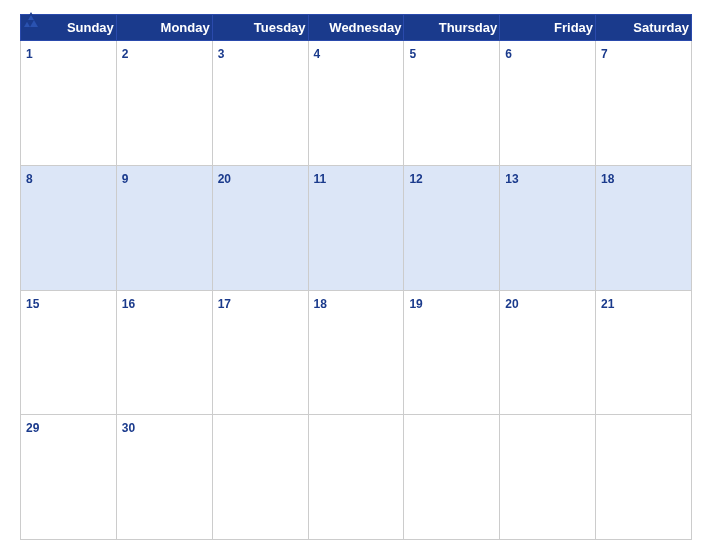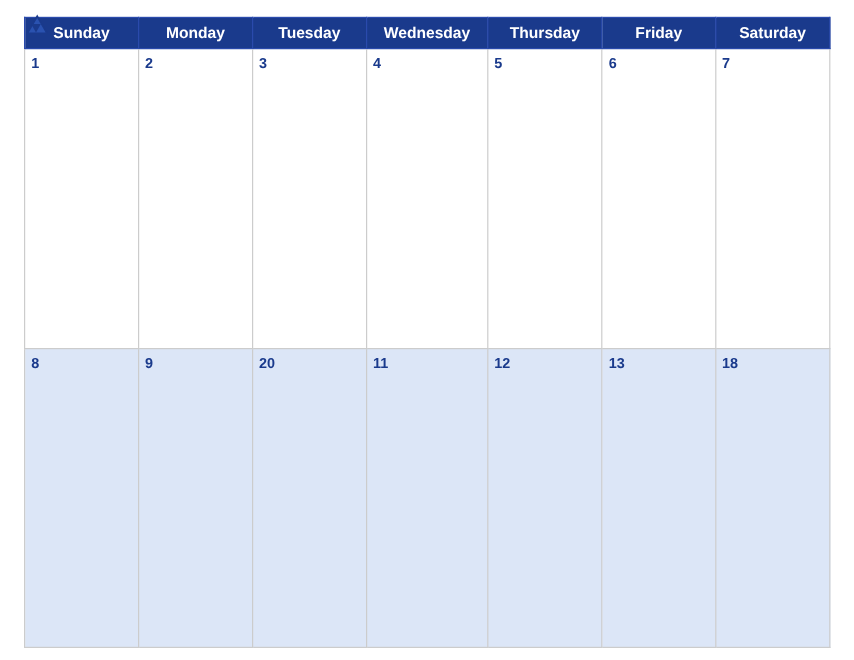--- a/index.html
+++ b/index.html
@@ -74,24 +74,24 @@
 
     .calendar-table {
       width: 100%;
       border-collapse: collapse;
       flex: 1;
     }
 
     .calendar-table th {
       background-color: #1a3a8c;
       color: white;
-      text-align: center;
+      text-align: right;
       font-size: 13px;
       font-weight: bold;
-      padding: 5px 14px;
+      padding: 5px 2px;
       border: 1px solid #2a4aac;
     }
 
     .calendar-table td {
       border: 1px solid #ccc;
       vertical-align: top;
       padding: 3px 5px;
       height: 72px;
       width: calc(100% / 7);
     }
@@ -161,14 +161,32 @@
       </tr>
       <tr class="row-shaded">
         <td><span class="date-num">8</span></td>
         <td><span class="date-num">9</span></td>
         <td><span class="date-num">20</span></td>
         <td><span class="date-num">11</span></td>
         <td><span class="date-num">12</span></td>
         <td><span class="date-num">13</span></td>
         <td><span class="date-num">18</span></td>
       </tr>
+      <tr class="row-white">
+        <td><span class="date-num">15</span></td>
+        <td><span class="date-num">16</span></td>
+        <td><span class="date-num">17</span></td>
+        <td><span class="date-num">18</span></td>
+        <td><span class="date-num">19</span></td>
+        <td><span class="date-num">20</span></td>
+        <td><span class="date-num">21</span></td>
+      </tr>
+      <tr class="row-white">
+        <td><span class="date-num">29</span></td>
+        <td><span class="date-num">30</span></td>
+        <td class="empty-cell"></td>
+        <td class="empty-cell"></td>
+        <td class="empty-cell"></td>
+        <td class="empty-cell"></td>
+        <td class="empty-cell"></td>
+      </tr>
     </tbody>
 </table>
 
 </body></html>

